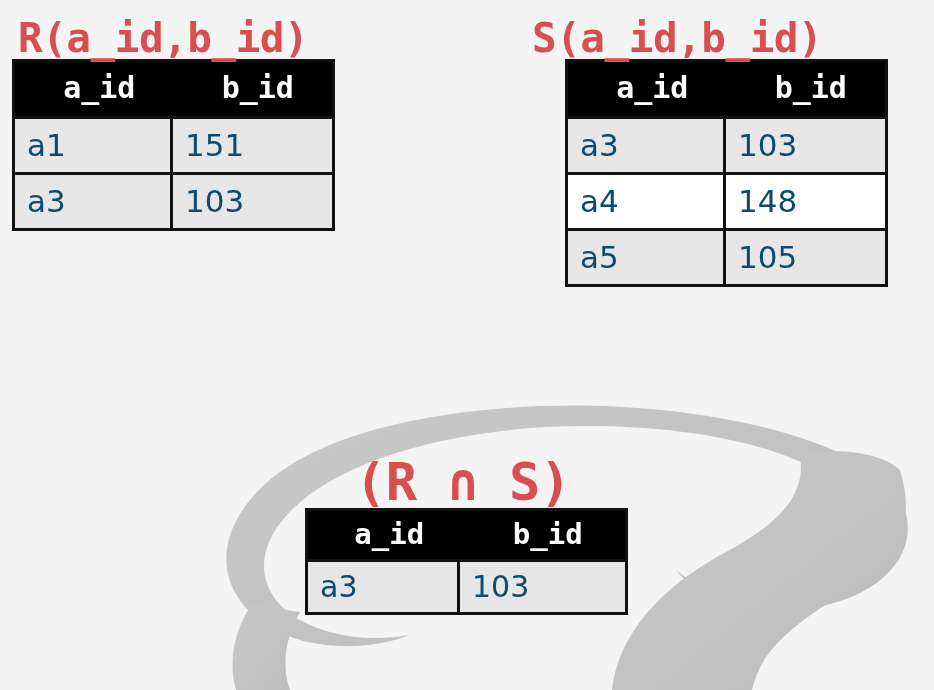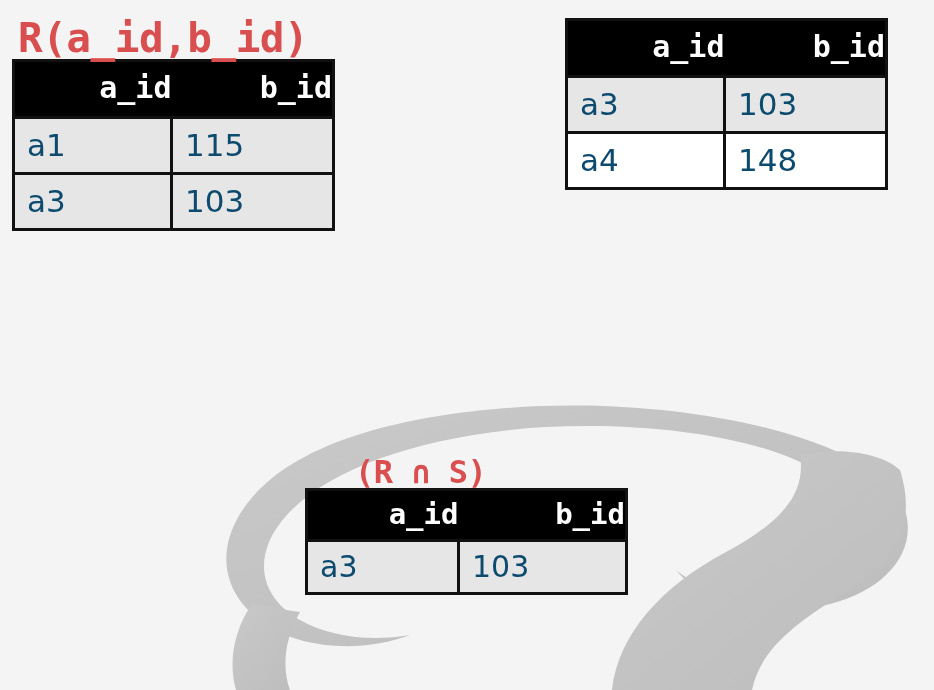--- a/index.html
+++ b/index.html
@@ -57,21 +57,21 @@
     border: 3px solid #111111;
     font-family: "DejaVu Sans", sans-serif;
   }
 
   table.rel-table th {
     background: #000000;
     color: #ffffff;
     font-family: "DejaVu Sans Mono", monospace;
     font-weight: bold;
     font-size: 30px;
-    text-align: right;
+    text-align: center;
     padding: 10px 0 12px 12px;
     border: none;
     line-height: 1.05;
   }
 
   table.rel-table td {
     font-family: "DejaVu Sans", sans-serif;
     font-weight: normal;
     font-size: 31px;
     color: #0c4a6e;
@@ -98,21 +98,21 @@
   #table-s { width: 320px; margin-left: 37px; }
   #table-s col.c1 { width: 158px; }
   #table-s col.c2 { width: 162px; }
   #block-s .rel-title { margin-left: 4px; }
 
   
   #block-result { left: 305px; top: 456px; }
   #table-result { width: 320px; }
   #table-result col.c1 { width: 152px; }
   #table-result col.c2 { width: 168px; }
-  #block-result .rel-title { margin-left: 50px; font-size: 32px; }
+  #block-result .rel-title { margin-left: 50px; font-size: 52px; }
   #table-result th { font-size: 29px; padding: 8px 0 10px 12px; }
   #table-result td { font-size: 30px; padding: 8px 0 9px 12px; }
 </style>
 </head>
 <body style="background: rgb(244, 244, 244);">
 
 <svg id="bg-decoration" viewBox="0 0 934 690" preserveAspectRatio="none" xmlns="http://www.w3.org/2000/svg">
   <defs>
     <linearGradient id="gq" x1="0" y1="0" x2="1" y2="1">
       <stop offset="0" stop-color="#c9c9c9"></stop>
@@ -163,50 +163,55 @@
         </colgroup>
       <thead>
         <tr>
           <th>a_id</th>
           <th>b_id</th>
         </tr>
       </thead>
       <tbody>
         <tr>
           <td>a1</td>
-          <td>115</td>
+          <td>151</td>
         </tr>
         <tr>
           <td>a3</td>
           <td>103</td>
         </tr>
       </tbody>
     </table>
   </div>
 
   <div class="rel-block" id="block-s">
+    <div class="rel-title" style="color: rgb(217, 79, 79);">S(a_id,b_id)</div>
     <table class="rel-table" id="table-s">
       <colgroup>
           <col class="c1">
           <col class="c2">
         </colgroup>
       <thead>
         <tr>
           <th>a_id</th>
           <th>b_id</th>
         </tr>
       </thead>
       <tbody>
         <tr>
           <td>a3</td>
           <td>103</td>
         </tr>
         <tr class="alt">
           <td>a4</td>
           <td>148</td>
+        </tr>
+        <tr>
+          <td>a5</td>
+          <td>105</td>
         </tr>
       </tbody>
     </table>
   </div>
 
   <div class="rel-block" id="block-result">
     <div class="rel-title" style="color: rgb(217, 79, 79);">(R ∩ S)</div>
     <table class="rel-table" id="table-result">
       <colgroup>
           <col class="c1">

